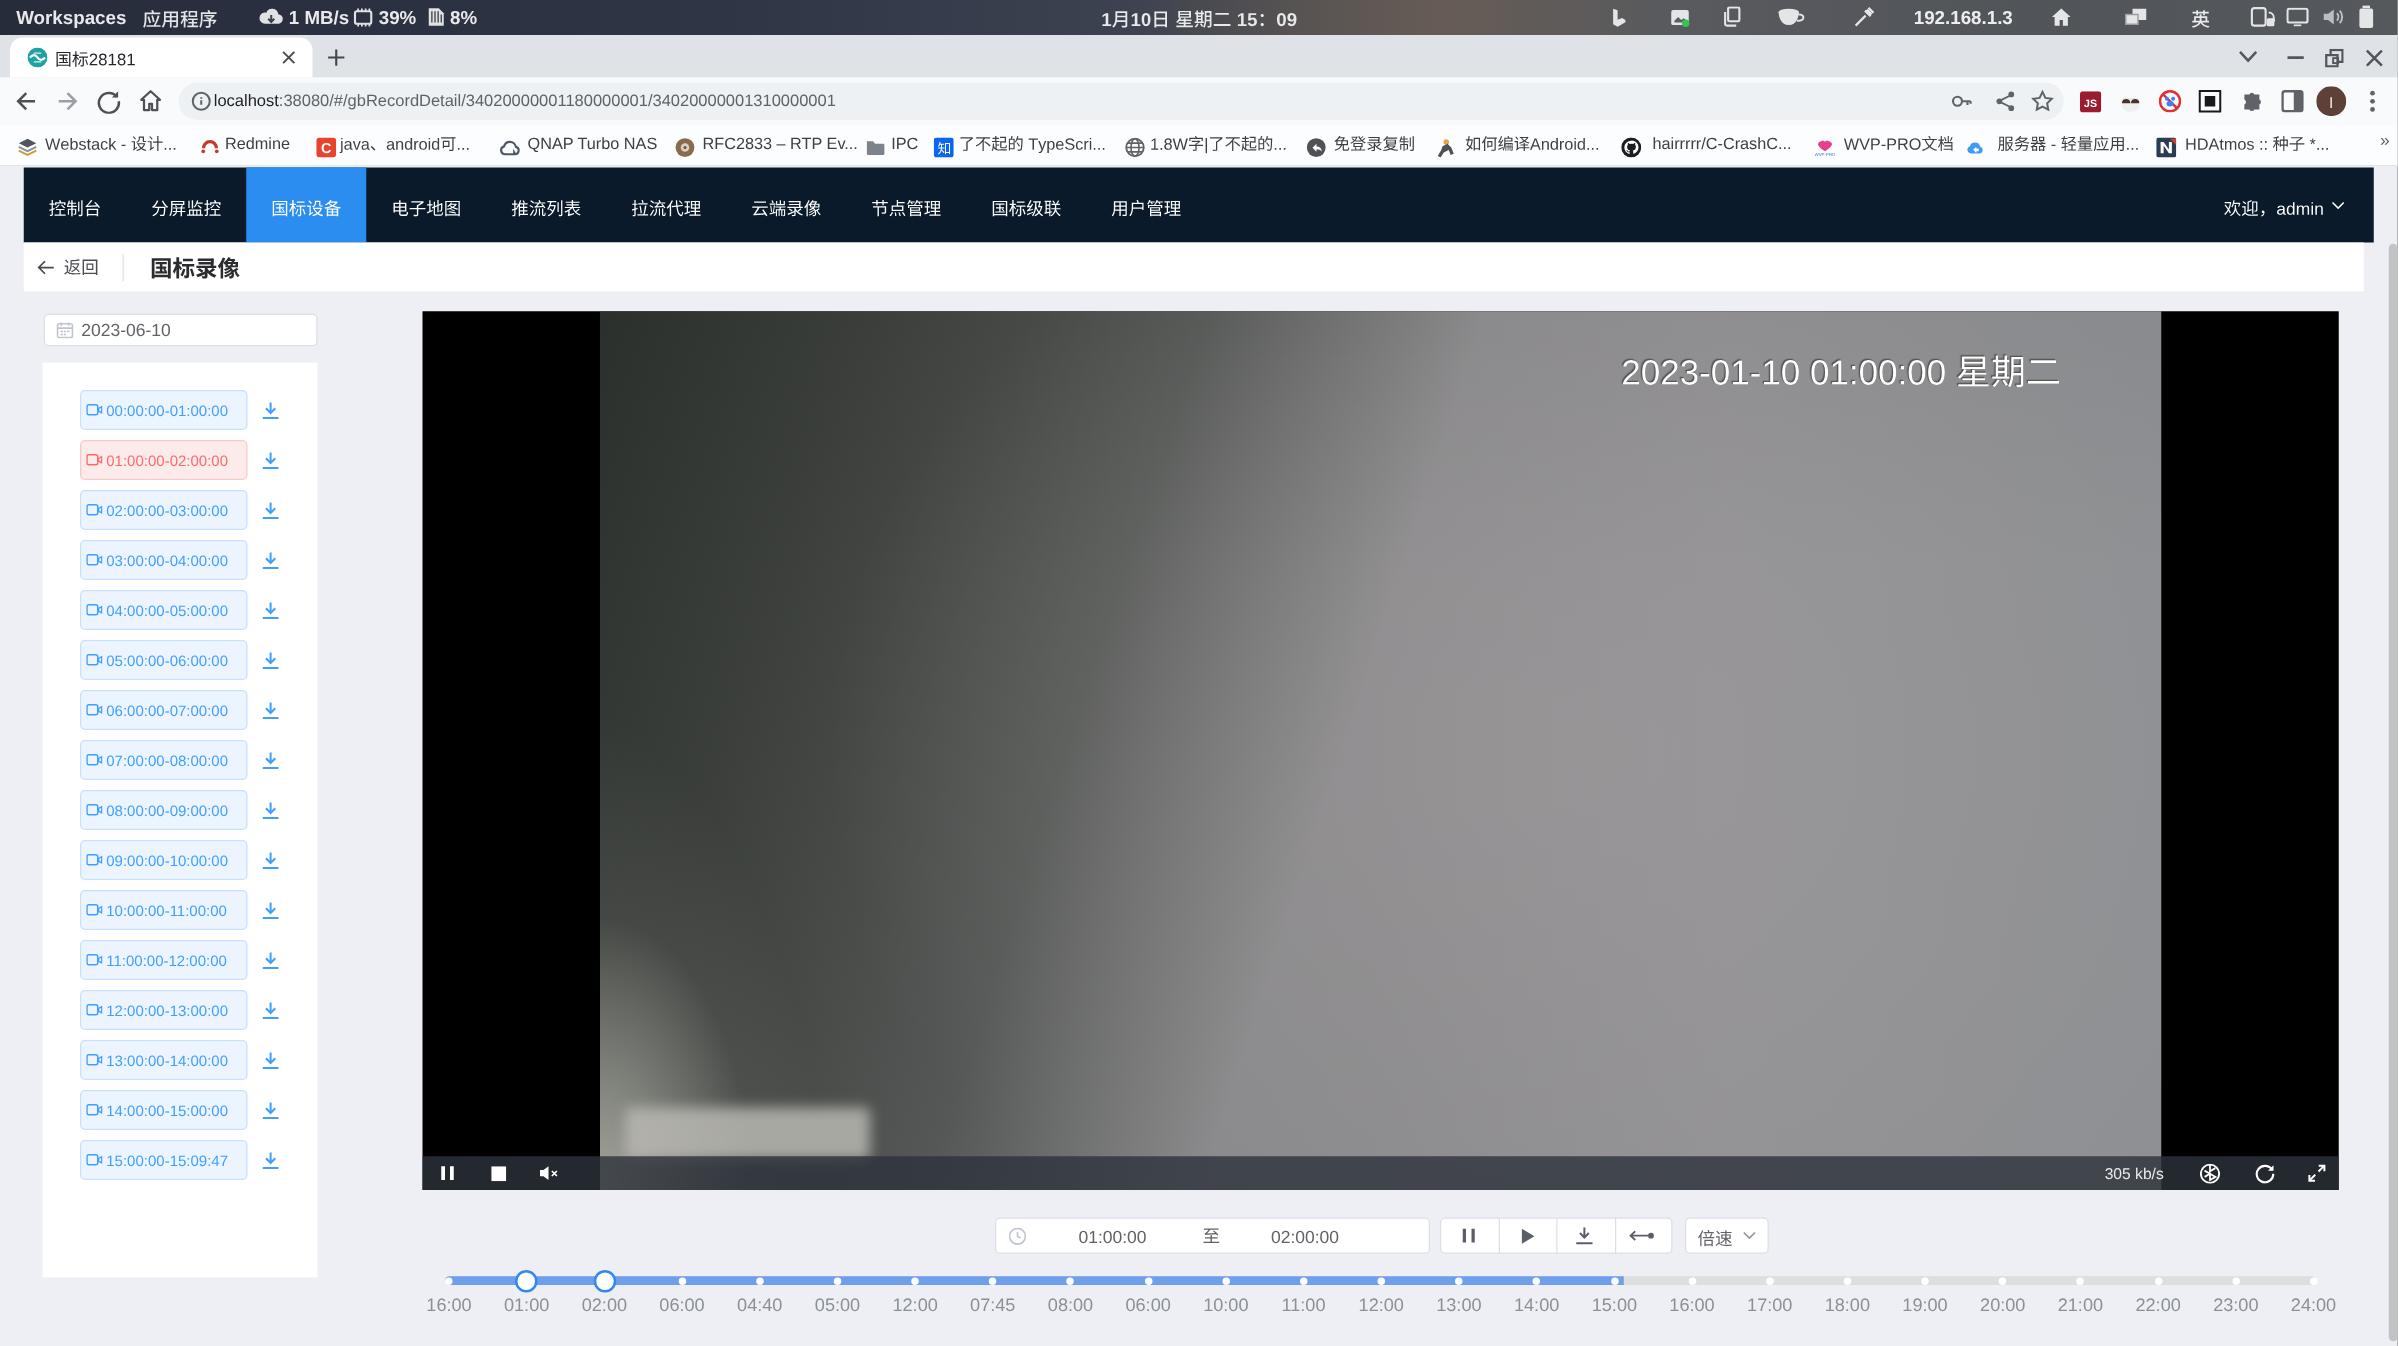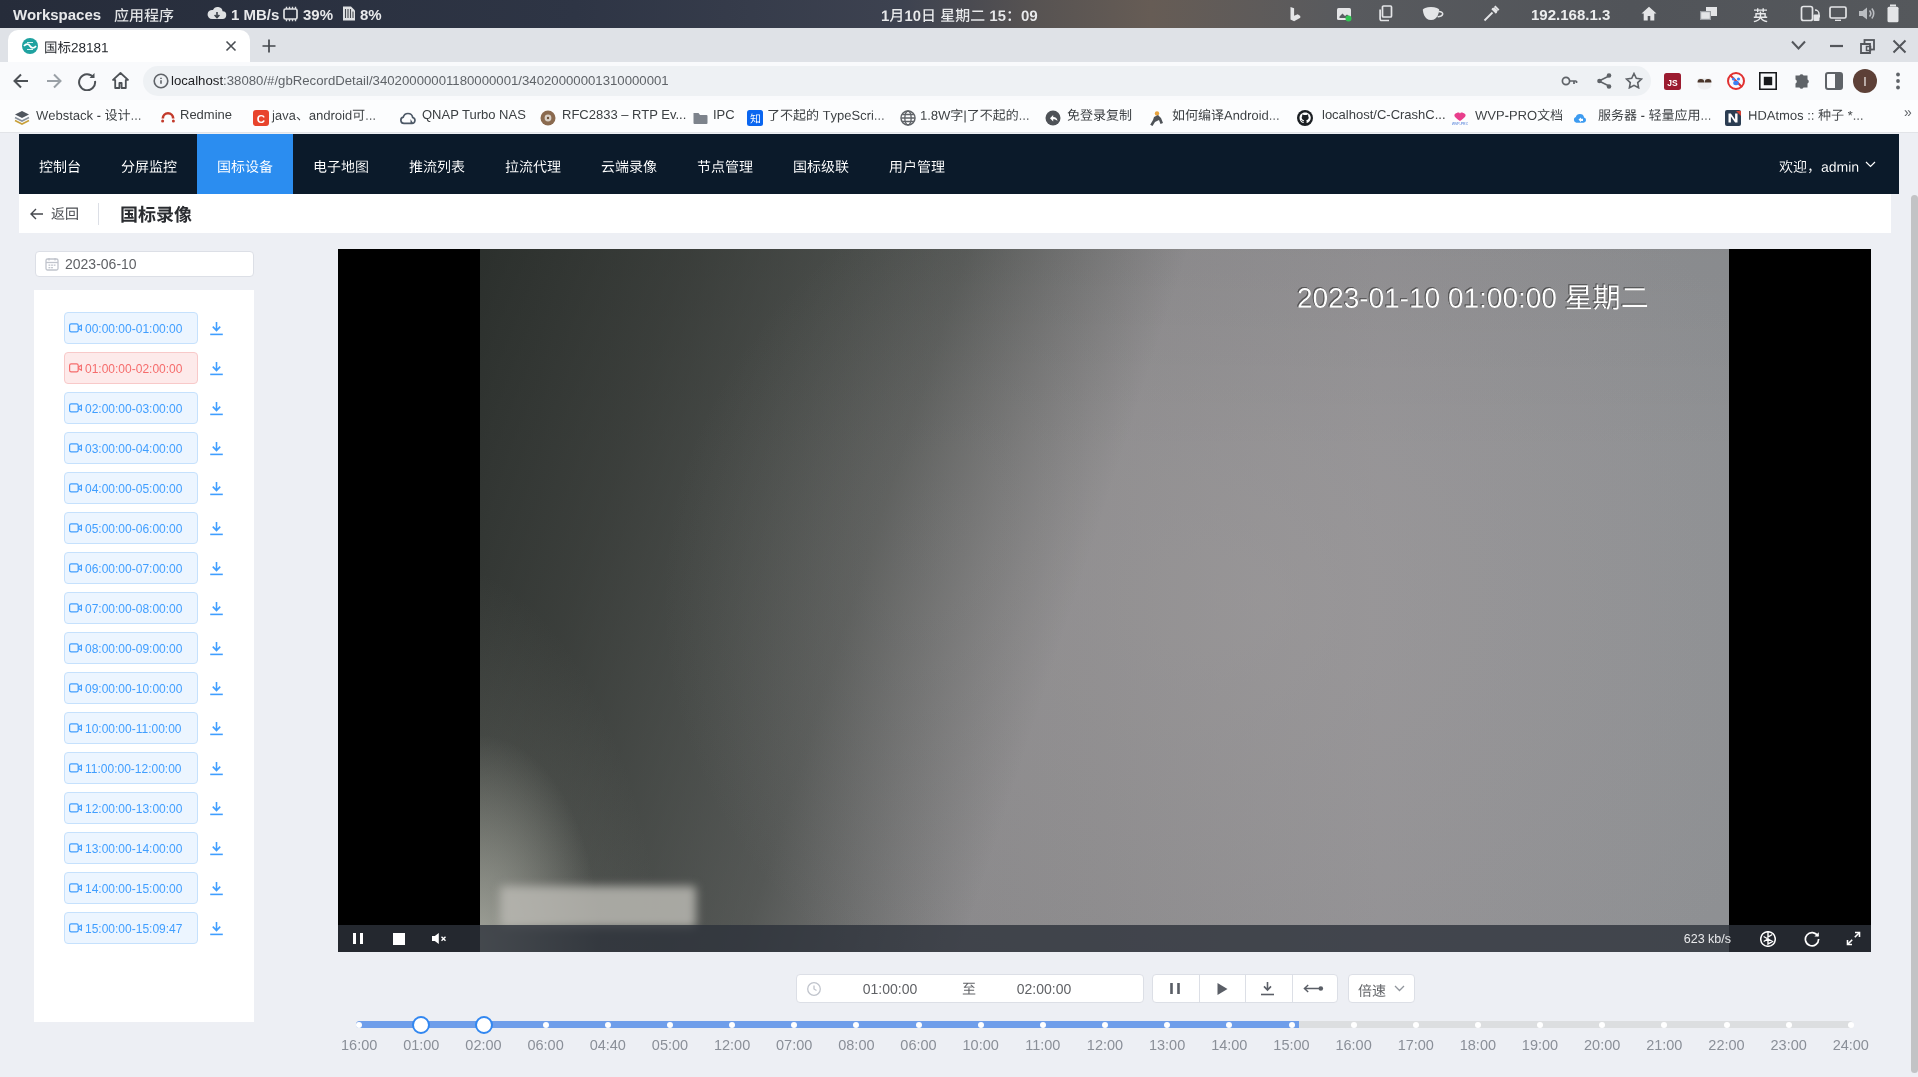--- a/index.html
+++ b/index.html
@@ -242,21 +242,21 @@
     <circle cx="8" cy="3.5" r="2.2" fill="#e8a33d"></circle>
     <path d="M5 7l4-2 3 3 2 5-2.5 1-1.5-4-4 2-2.5 4-2.3-1.2L4 10z" fill="#4e5257"></path>
   </svg>
 <div style="position:absolute;left:1172px;top:106.2px;line-height:0"><svg width="109.6" height="17.7" viewBox="0 -13.8 109.6 17.7" style="overflow:visible">
       <path d="M5.2 -7.3C5 -5.5 4.6 -4.1 4 -2.9C3.4 -3.3 2.9 -3.8 2.3 -4.2C2.6 -5.1 2.9 -6.2 3.1 -7.3ZM1.2 -3.8C2 -3.3 2.8 -2.7 3.5 -2.1C2.7 -0.9 1.8 -0.2 0.6 0.2C0.8 0.4 1.1 0.8 1.2 1.1C2.4 0.5 3.4 -0.3 4.2 -1.4C4.8 -0.9 5.2 -0.5 5.6 -0.1L6.2 -0.9C5.9 -1.3 5.4 -1.8 4.8 -2.3C5.5 -3.7 6 -5.6 6.2 -8.2L5.6 -8.3L5.4 -8.3H3.3C3.5 -9.2 3.7 -10 3.8 -10.8L2.8 -10.9C2.7 -10.1 2.6 -9.2 2.4 -8.3H0.6V-7.3H2.2C1.9 -6 1.5 -4.7 1.2 -3.8ZM6.9 -9.5V0.7H7.9V-0.3H11V0.5H12V-9.5ZM7.9 -1.2V-8.6H11V-1.2Z M17.4 -9.7V-8.7H23.6V-0.3C23.6 -0.1 23.5 0 23.2 0C22.9 0.1 22 0.1 20.9 0C21.1 0.3 21.3 0.7 21.3 1C22.6 1 23.4 1 23.9 0.9C24.4 0.7 24.6 0.4 24.6 -0.3V-8.7H25.5V-9.7ZM18.7 -6H21V-3.2H18.7ZM17.8 -6.9V-1.5H18.7V-2.4H21.9V-6.9ZM16.5 -10.9C15.8 -9 14.7 -7 13.5 -5.8C13.7 -5.6 13.9 -5 14 -4.8C14.5 -5.3 14.9 -5.8 15.2 -6.4V1H16.2V-8C16.7 -8.8 17.1 -9.7 17.4 -10.6Z M26.5 -0.7 26.8 0.2C27.8 -0.2 29.2 -0.8 30.5 -1.3L30.3 -2.1C28.9 -1.6 27.5 -1 26.5 -0.7ZM26.8 -5.5C27 -5.6 27.3 -5.7 28.7 -5.8C28.2 -5 27.7 -4.4 27.5 -4.1C27.1 -3.6 26.9 -3.3 26.6 -3.2C26.7 -3 26.8 -2.5 26.9 -2.4C27.1 -2.5 27.5 -2.7 30.4 -3.3C30.4 -3.5 30.3 -3.9 30.3 -4.1L28.2 -3.7C29.1 -4.9 30 -6.3 30.7 -7.8L29.9 -8.2C29.7 -7.7 29.4 -7.2 29.2 -6.7L27.7 -6.6C28.5 -7.7 29.2 -9.2 29.7 -10.6L28.8 -10.9C28.3 -9.3 27.5 -7.6 27.2 -7.2C26.9 -6.8 26.7 -6.4 26.5 -6.4C26.6 -6.1 26.7 -5.7 26.8 -5.5ZM34.1 -4.5V-2.6H33V-4.5ZM34.8 -4.5H35.7V-2.6H34.8ZM32.3 -5.4V0.9H33V-1.9H34.1V0.6H34.8V-1.9H35.7V0.6H36.4V-1.9H37.3V0.1C37.3 0.2 37.3 0.2 37.2 0.2C37.1 0.2 36.9 0.2 36.6 0.2C36.7 0.4 36.8 0.7 36.8 0.9C37.3 0.9 37.6 0.9 37.8 0.8C38 0.7 38.1 0.5 38.1 0.1V-5.4L37.3 -5.4ZM36.4 -4.5H37.3V-2.6H36.4ZM33.9 -10.7C34.1 -10.4 34.3 -9.9 34.4 -9.5H31.4V-6.7C31.4 -4.7 31.3 -1.8 30.1 0.3C30.3 0.4 30.7 0.7 30.8 0.8C32 -1.3 32.3 -4.4 32.3 -6.5H38V-9.5H35.5C35.3 -9.9 35.1 -10.5 34.8 -11ZM32.3 -8.7H37V-7.3H32.3Z M40.3 -10.1C40.9 -9.4 41.5 -8.5 41.8 -7.9L42.6 -8.4C42.3 -9 41.6 -10 41 -10.6ZM46.9 -5.4V-4.2H44.4V-3.3H46.9V-1.9H43.6V-1.6L43.4 -2.1L42.4 -1.3V-6.9H39.6V-5.9H41.4V-1.3C41.4 -0.6 41 -0.2 40.8 0C41 0.2 41.2 0.5 41.3 0.7C41.5 0.5 41.8 0.2 43.6 -1.2V-1.1H46.9V1.1H47.9V-1.1H51.4V-1.9H47.9V-3.3H50.5V-4.2H47.9V-5.4ZM49.4 -9.4C48.9 -8.7 48.3 -8 47.5 -7.5C46.8 -8 46.2 -8.7 45.7 -9.4ZM43.8 -10.2V-9.4H44.7C45.3 -8.5 45.9 -7.7 46.7 -7C45.6 -6.4 44.4 -5.9 43.2 -5.6C43.3 -5.4 43.6 -5 43.7 -4.8C45 -5.1 46.3 -5.7 47.5 -6.4C48.5 -5.7 49.7 -5.2 51 -4.9C51.2 -5.2 51.4 -5.5 51.6 -5.7C50.4 -6 49.3 -6.4 48.3 -7C49.4 -7.8 50.3 -8.7 50.8 -9.9L50.2 -10.3L50 -10.2Z M59.4 0 58.4 -2.6H54.3L53.3 0H52L55.7 -8.9H57.1L60.6 0ZM56.3 -8 56.3 -7.9Q56.1 -7.3 55.8 -6.5L54.7 -3.6H58L56.9 -6.5Q56.7 -7 56.5 -7.5Z M65.9 0V-4.4Q65.9 -5 65.8 -5.4Q65.6 -5.8 65.3 -5.9Q65.1 -6.1 64.5 -6.1Q63.7 -6.1 63.2 -5.5Q62.7 -5 62.7 -4V0H61.6V-5.4Q61.6 -6.6 61.5 -6.9H62.6Q62.6 -6.8 62.6 -6.7Q62.6 -6.6 62.6 -6.4Q62.7 -6.2 62.7 -5.7H62.7Q63.1 -6.4 63.6 -6.7Q64.1 -7 64.9 -7Q66 -7 66.5 -6.4Q67.1 -5.9 67.1 -4.6V0Z M73.1 -1.1Q72.8 -0.4 72.3 -0.2Q71.7 0.1 71 0.1Q69.7 0.1 69.1 -0.7Q68.4 -1.6 68.4 -3.4Q68.4 -7 71 -7Q71.8 -7 72.3 -6.7Q72.8 -6.4 73.1 -5.8H73.1L73.1 -6.6V-9.4H74.3V-1.4Q74.3 -0.3 74.3 0H73.2Q73.2 -0.1 73.2 -0.5Q73.1 -0.8 73.1 -1.1ZM69.6 -3.4Q69.6 -2 70 -1.4Q70.4 -0.8 71.3 -0.8Q72.2 -0.8 72.7 -1.4Q73.1 -2.1 73.1 -3.5Q73.1 -4.9 72.7 -5.5Q72.2 -6.2 71.3 -6.2Q70.4 -6.2 70 -5.5Q69.6 -4.9 69.6 -3.4Z M76 0V-5.3Q76 -6 76 -6.9H77.1Q77.1 -5.7 77.1 -5.5H77.1Q77.4 -6.3 77.8 -6.7Q78.1 -7 78.8 -7Q79 -7 79.2 -6.9V-5.9Q79 -5.9 78.6 -5.9Q77.9 -5.9 77.5 -5.3Q77.2 -4.7 77.2 -3.6V0Z M86.1 -3.4Q86.1 -1.6 85.4 -0.8Q84.6 0.1 83 0.1Q81.5 0.1 80.8 -0.8Q80 -1.7 80 -3.4Q80 -7 83.1 -7Q84.7 -7 85.4 -6.1Q86.1 -5.3 86.1 -3.4ZM84.9 -3.4Q84.9 -4.9 84.5 -5.5Q84.1 -6.2 83.1 -6.2Q82.1 -6.2 81.7 -5.5Q81.2 -4.8 81.2 -3.4Q81.2 -2.1 81.6 -1.4Q82.1 -0.7 83 -0.7Q84.1 -0.7 84.5 -1.4Q84.9 -2 84.9 -3.4Z M87.6 -8.3V-9.4H88.7V-8.3ZM87.6 0V-6.9H88.7V0Z M94.8 -1.1Q94.5 -0.4 93.9 -0.2Q93.4 0.1 92.7 0.1Q91.3 0.1 90.7 -0.7Q90.1 -1.6 90.1 -3.4Q90.1 -7 92.7 -7Q93.4 -7 94 -6.7Q94.5 -6.4 94.8 -5.8H94.8L94.8 -6.6V-9.4H95.9V-1.4Q95.9 -0.3 96 0H94.9Q94.9 -0.1 94.8 -0.5Q94.8 -0.8 94.8 -1.1ZM91.3 -3.4Q91.3 -2 91.7 -1.4Q92.1 -0.8 92.9 -0.8Q93.9 -0.8 94.4 -1.4Q94.8 -2.1 94.8 -3.5Q94.8 -4.9 94.4 -5.5Q93.9 -6.2 93 -6.2Q92.1 -6.2 91.7 -5.5Q91.3 -4.9 91.3 -3.4Z M98 0V-1.4H99.2V0Z M101.6 0V-1.4H102.8V0Z M105.2 0V-1.4H106.5V0Z" fill="#3c4043"></path>
     </svg></div>
 <svg style="position:absolute;left:1297px;top:109.5px" width="16" height="16" viewBox="0 0 16 16">
     <circle cx="8" cy="8" r="8" fill="#1b1f23"></circle>
     <path d="M8 2.5c-3 0-5.5 2.4-5.5 5.4 0 2.4 1.6 4.5 3.8 5.2.3 0 .4-.1.4-.3v-1c-1.6.3-1.9-.7-1.9-.7-.3-.6-.6-.8-.6-.8-.5-.4 0-.4 0-.4.6 0 .9.6.9.6.5.9 1.3.6 1.7.5 0-.4.2-.6.4-.8-1.2-.1-2.5-.6-2.5-2.7 0-.6.2-1.1.6-1.5 0-.2-.3-.7 0-1.5 0 0 .5-.2 1.5.6a5.3 5.3 0 0 1 2.8 0c1-.8 1.5-.6 1.5-.6.3.8 0 1.3 0 1.5.4.4.6.9.6 1.5 0 2.1-1.3 2.6-2.5 2.7.2.2.4.5.4 1v1.5c0 .2.1.3.4.3 2.2-.7 3.8-2.8 3.8-5.2 0-3-2.5-5.4-5.5-5.4z" fill="#fff"></path>
   </svg>
-<div style="position:absolute;left:1322px;top:106.6px;font-family:&quot;Liberation Sans&quot;, sans-serif;font-size:13px;font-weight:400;color:#3c4043;line-height:15.6px;white-space:nowrap;">localhost/C-CrashC...</div>
+<div style="position:absolute;left:1322px;top:106.6px;font-family:&quot;Liberation Sans&quot;, sans-serif;font-size:13px;font-weight:400;color:#3c4043;line-height:15.6px;white-space:nowrap;">hairrrrr/C-CrashC...</div>
 <svg style="position:absolute;left:1452px;top:109.5px" width="16" height="16" viewBox="0 0 16 16">
     <path d="M3 4c2.5-2 5-2 5 0 0-2 2.5-2 5 0 1.5 1.3.5 3.5-5 7-5.5-3.5-6.5-5.7-5-7z" fill="#e83e8c"></path>
     <text x="8" y="15" font-family="Liberation Sans" font-size="3.5" fill="#3b6fd4" text-anchor="middle">WVP-PRO</text>
   </svg>
 <div style="position:absolute;left:1475px;top:106.2px;line-height:0"><svg width="90.1" height="17.7" viewBox="0 -13.8 90.1 17.7" style="overflow:visible">
       <path d="M9.6 0H8.1L6.6 -5.7Q6.4 -6.2 6.2 -7.6Q6 -6.9 5.9 -6.4Q5.8 -5.9 4.1 0H2.7L0.1 -8.9H1.3L2.9 -3.3Q3.2 -2.2 3.5 -1.1Q3.6 -1.8 3.8 -2.6Q4 -3.4 5.6 -8.9H6.7L8.3 -3.4Q8.6 -2 8.8 -1.1L8.9 -1.3Q9.1 -2 9.2 -2.5Q9.3 -2.9 11 -8.9H12.2Z M17.2 0H16L12.3 -8.9H13.6L16.1 -2.6L16.6 -1.1L17.1 -2.6L19.6 -8.9H20.9Z M28.9 -6.3Q28.9 -5 28.1 -4.2Q27.3 -3.5 25.8 -3.5H23.2V0H22V-8.9H25.8Q27.3 -8.9 28.1 -8.2Q28.9 -7.5 28.9 -6.3ZM27.7 -6.2Q27.7 -8 25.6 -8H23.2V-4.4H25.7Q27.7 -4.4 27.7 -6.2Z M30.2 -2.9V-4H33.4V-2.9Z M41.9 -6.3Q41.9 -5 41.1 -4.2Q40.3 -3.5 38.8 -3.5H36.2V0H35V-8.9H38.8Q40.3 -8.9 41.1 -8.2Q41.9 -7.5 41.9 -6.3ZM40.7 -6.2Q40.7 -8 38.6 -8H36.2V-4.4H38.7Q40.7 -4.4 40.7 -6.2Z M50 0 47.7 -3.7H44.9V0H43.7V-8.9H47.9Q49.4 -8.9 50.2 -8.3Q51 -7.6 51 -6.4Q51 -5.4 50.5 -4.7Q49.9 -4 48.9 -3.9L51.4 0ZM49.8 -6.4Q49.8 -7.2 49.3 -7.6Q48.8 -8 47.8 -8H44.9V-4.7H47.8Q48.8 -4.7 49.3 -5.1Q49.8 -5.6 49.8 -6.4Z M61.5 -4.5Q61.5 -3.1 61 -2.1Q60.4 -1 59.4 -0.4Q58.4 0.1 57 0.1Q55.7 0.1 54.7 -0.4Q53.7 -1 53.1 -2Q52.6 -3.1 52.6 -4.5Q52.6 -6.7 53.8 -7.9Q55 -9.1 57.1 -9.1Q58.4 -9.1 59.4 -8.5Q60.4 -8 61 -7Q61.5 -5.9 61.5 -4.5ZM60.3 -4.5Q60.3 -6.2 59.4 -7.1Q58.6 -8.1 57.1 -8.1Q55.5 -8.1 54.7 -7.1Q53.8 -6.2 53.8 -4.5Q53.8 -2.8 54.7 -1.8Q55.5 -0.9 57 -0.9Q58.6 -0.9 59.4 -1.8Q60.3 -2.8 60.3 -4.5Z M67.6 -10.7C68 -10.1 68.4 -9.2 68.6 -8.7L69.7 -9C69.5 -9.5 69 -10.4 68.6 -11ZM62.8 -8.6V-7.7H64.8C65.6 -5.7 66.6 -4 67.9 -2.6C66.5 -1.4 64.7 -0.5 62.6 0.1C62.8 0.3 63.1 0.8 63.2 1C65.4 0.3 67.2 -0.6 68.6 -1.9C70.1 -0.6 71.9 0.4 74 0.9C74.2 0.7 74.5 0.3 74.7 0.1C72.6 -0.5 70.8 -1.4 69.4 -2.6C70.7 -4 71.7 -5.6 72.5 -7.7H74.5V-8.6ZM68.7 -3.3C67.4 -4.5 66.5 -6 65.8 -7.7H71.4C70.7 -5.9 69.8 -4.5 68.7 -3.3Z M86.2 -10.1C85.9 -9.1 85.4 -7.8 84.9 -6.9L85.7 -6.7C86.1 -7.5 86.7 -8.7 87.1 -9.8ZM80.3 -9.8C80.7 -8.8 81.2 -7.6 81.4 -6.8L82.3 -7.1C82 -7.9 81.5 -9.1 81.1 -10.1ZM77.6 -10.9V-8.1H75.7V-7.2H77.5C77.1 -5.4 76.3 -3.4 75.4 -2.3C75.6 -2.1 75.8 -1.7 76 -1.4C76.6 -2.3 77.2 -3.7 77.6 -5.2V1H78.5V-5.5C78.9 -4.9 79.4 -4.1 79.6 -3.6L80.2 -4.4C80 -4.7 78.9 -6.3 78.5 -6.7V-7.2H80.2V-8.1H78.5V-10.9ZM79.9 -0.8V0.1H86.1V0.9H87V-6.1H84.1V-10.9H83.2V-6.1H80.2V-5.2H86.1V-3.5H80.4V-2.6H86.1V-0.8Z" fill="#3c4043"></path>
     </svg></div>
 <svg style="position:absolute;left:1572px;top:109.5px" width="16" height="16" viewBox="0 0 16 16">
     <path d="M8 4a4.2 4.2 0 0 1 4.1 3.4 2.7 2.7 0 0 1-.6 5.3H4.3a2.9 2.9 0 0 1-.5-5.6A4.2 4.2 0 0 1 8 4z" fill="#3d9bf0"></path>
     <path d="M6.5 9.5L9 7.5v1.3h2V11H9v1.3z" fill="#fff"></path>
@@ -508,21 +508,21 @@
 <svg style="position:absolute;left:352px;top:932px" width="13" height="13" viewBox="0 0 13 13">
     <path d="M2.5 1v11M9.5 1v11" stroke="#fff" stroke-width="3"></path>
   </svg>
 <svg style="position:absolute;left:393px;top:932.5px" width="12" height="12" viewBox="0 0 12 12">
     <rect width="12" height="12" fill="#fff"></rect>
   </svg>
 <svg style="position:absolute;left:431px;top:932px" width="16" height="13" viewBox="0 0 16 13">
     <path d="M1 4h2.8L7.8 1v11L3.8 9H1z" fill="#fff"></path>
     <path d="M10.5 4.8l4 4M14.5 4.8l-4 4" stroke="#fff" stroke-width="1.4"></path>
   </svg>
-<div style="position:absolute;right:187px;top:931.5px;font-family:&quot;Liberation Sans&quot;, sans-serif;font-size:12.5px;font-weight:400;color:#e9eaec;line-height:15.0px;white-space:nowrap;">623 kb/s</div>
+<div style="position:absolute;right:187px;top:931.5px;font-family:&quot;Liberation Sans&quot;, sans-serif;font-size:12.5px;font-weight:400;color:#e9eaec;line-height:15.0px;white-space:nowrap;">305 kb/s</div>
 <svg style="position:absolute;left:1760px;top:930.5px" width="16" height="16" viewBox="0 0 16 16">
     <circle cx="8" cy="8" r="7.3" fill="none" stroke="#fff" stroke-width="1.5"></circle>
     <path d="M8 1v5l4.3-2.5M8 8l4.4 2.5-4.4 2.5V8l-4.3 2.5M8 8L3.6 5.5" stroke="#fff" stroke-width="1.4" fill="none"></path>
   </svg>
 <svg style="position:absolute;left:1804px;top:930.5px" width="16" height="16" viewBox="0 0 16 16">
     <path d="M13.8 5.1A6.6 6.6 0 1 0 14.6 8" fill="none" stroke="#fff" stroke-width="1.7"></path>
     <path d="M14.8 1.2v4.4h-4.4z" fill="#fff"></path>
   </svg>
 <svg style="position:absolute;left:1846px;top:931px" width="15" height="15" viewBox="0 0 15 15">
     <path d="M9 1.5h4.5V6M6 13.5H1.5V9" stroke="#fff" stroke-width="1.6" fill="none"></path>
@@ -592,21 +592,21 @@
 <div style="position:absolute;left:1847.8px;top:1021.5px;width:6px;height:6px;background:#fff;border-radius:3px"></div>
 <div style="position:absolute;left:412.0px;top:1015.5px;width:18px;height:18px;background:#fff;border:2.5px solid #3287f0;border-radius:50%"></div>
 <div style="position:absolute;left:474.5px;top:1015.5px;width:18px;height:18px;background:#fff;border:2.5px solid #3287f0;border-radius:50%"></div>
 <div style="position:absolute;left:359.2px;top:1037px;font-family:&quot;Liberation Sans&quot;, sans-serif;font-size:14.5px;font-weight:400;color:#8a8f98;line-height:17.4px;white-space:nowrap;transform:translateX(-50%);">16:00</div>
 <div style="position:absolute;left:421.3px;top:1037px;font-family:&quot;Liberation Sans&quot;, sans-serif;font-size:14.5px;font-weight:400;color:#8a8f98;line-height:17.4px;white-space:nowrap;transform:translateX(-50%);">01:00</div>
 <div style="position:absolute;left:483.5px;top:1037px;font-family:&quot;Liberation Sans&quot;, sans-serif;font-size:14.5px;font-weight:400;color:#8a8f98;line-height:17.4px;white-space:nowrap;transform:translateX(-50%);">02:00</div>
 <div style="position:absolute;left:545.6px;top:1037px;font-family:&quot;Liberation Sans&quot;, sans-serif;font-size:14.5px;font-weight:400;color:#8a8f98;line-height:17.4px;white-space:nowrap;transform:translateX(-50%);">06:00</div>
 <div style="position:absolute;left:607.8px;top:1037px;font-family:&quot;Liberation Sans&quot;, sans-serif;font-size:14.5px;font-weight:400;color:#8a8f98;line-height:17.4px;white-space:nowrap;transform:translateX(-50%);">04:40</div>
 <div style="position:absolute;left:670.0px;top:1037px;font-family:&quot;Liberation Sans&quot;, sans-serif;font-size:14.5px;font-weight:400;color:#8a8f98;line-height:17.4px;white-space:nowrap;transform:translateX(-50%);">05:00</div>
 <div style="position:absolute;left:732.1px;top:1037px;font-family:&quot;Liberation Sans&quot;, sans-serif;font-size:14.5px;font-weight:400;color:#8a8f98;line-height:17.4px;white-space:nowrap;transform:translateX(-50%);">12:00</div>
-<div style="position:absolute;left:794.2px;top:1037px;font-family:&quot;Liberation Sans&quot;, sans-serif;font-size:14.5px;font-weight:400;color:#8a8f98;line-height:17.4px;white-space:nowrap;transform:translateX(-50%);">07:00</div>
+<div style="position:absolute;left:794.2px;top:1037px;font-family:&quot;Liberation Sans&quot;, sans-serif;font-size:14.5px;font-weight:400;color:#8a8f98;line-height:17.4px;white-space:nowrap;transform:translateX(-50%);">07:45</div>
 <div style="position:absolute;left:856.4px;top:1037px;font-family:&quot;Liberation Sans&quot;, sans-serif;font-size:14.5px;font-weight:400;color:#8a8f98;line-height:17.4px;white-space:nowrap;transform:translateX(-50%);">08:00</div>
 <div style="position:absolute;left:918.5px;top:1037px;font-family:&quot;Liberation Sans&quot;, sans-serif;font-size:14.5px;font-weight:400;color:#8a8f98;line-height:17.4px;white-space:nowrap;transform:translateX(-50%);">06:00</div>
 <div style="position:absolute;left:980.7px;top:1037px;font-family:&quot;Liberation Sans&quot;, sans-serif;font-size:14.5px;font-weight:400;color:#8a8f98;line-height:17.4px;white-space:nowrap;transform:translateX(-50%);">10:00</div>
 <div style="position:absolute;left:1042.8px;top:1037px;font-family:&quot;Liberation Sans&quot;, sans-serif;font-size:14.5px;font-weight:400;color:#8a8f98;line-height:17.4px;white-space:nowrap;transform:translateX(-50%);">11:00</div>
 <div style="position:absolute;left:1105.0px;top:1037px;font-family:&quot;Liberation Sans&quot;, sans-serif;font-size:14.5px;font-weight:400;color:#8a8f98;line-height:17.4px;white-space:nowrap;transform:translateX(-50%);">12:00</div>
 <div style="position:absolute;left:1167.1px;top:1037px;font-family:&quot;Liberation Sans&quot;, sans-serif;font-size:14.5px;font-weight:400;color:#8a8f98;line-height:17.4px;white-space:nowrap;transform:translateX(-50%);">13:00</div>
 <div style="position:absolute;left:1229.3px;top:1037px;font-family:&quot;Liberation Sans&quot;, sans-serif;font-size:14.5px;font-weight:400;color:#8a8f98;line-height:17.4px;white-space:nowrap;transform:translateX(-50%);">14:00</div>
 <div style="position:absolute;left:1291.5px;top:1037px;font-family:&quot;Liberation Sans&quot;, sans-serif;font-size:14.5px;font-weight:400;color:#8a8f98;line-height:17.4px;white-space:nowrap;transform:translateX(-50%);">15:00</div>
 <div style="position:absolute;left:1353.6px;top:1037px;font-family:&quot;Liberation Sans&quot;, sans-serif;font-size:14.5px;font-weight:400;color:#8a8f98;line-height:17.4px;white-space:nowrap;transform:translateX(-50%);">16:00</div>
 <div style="position:absolute;left:1415.8px;top:1037px;font-family:&quot;Liberation Sans&quot;, sans-serif;font-size:14.5px;font-weight:400;color:#8a8f98;line-height:17.4px;white-space:nowrap;transform:translateX(-50%);">17:00</div>

